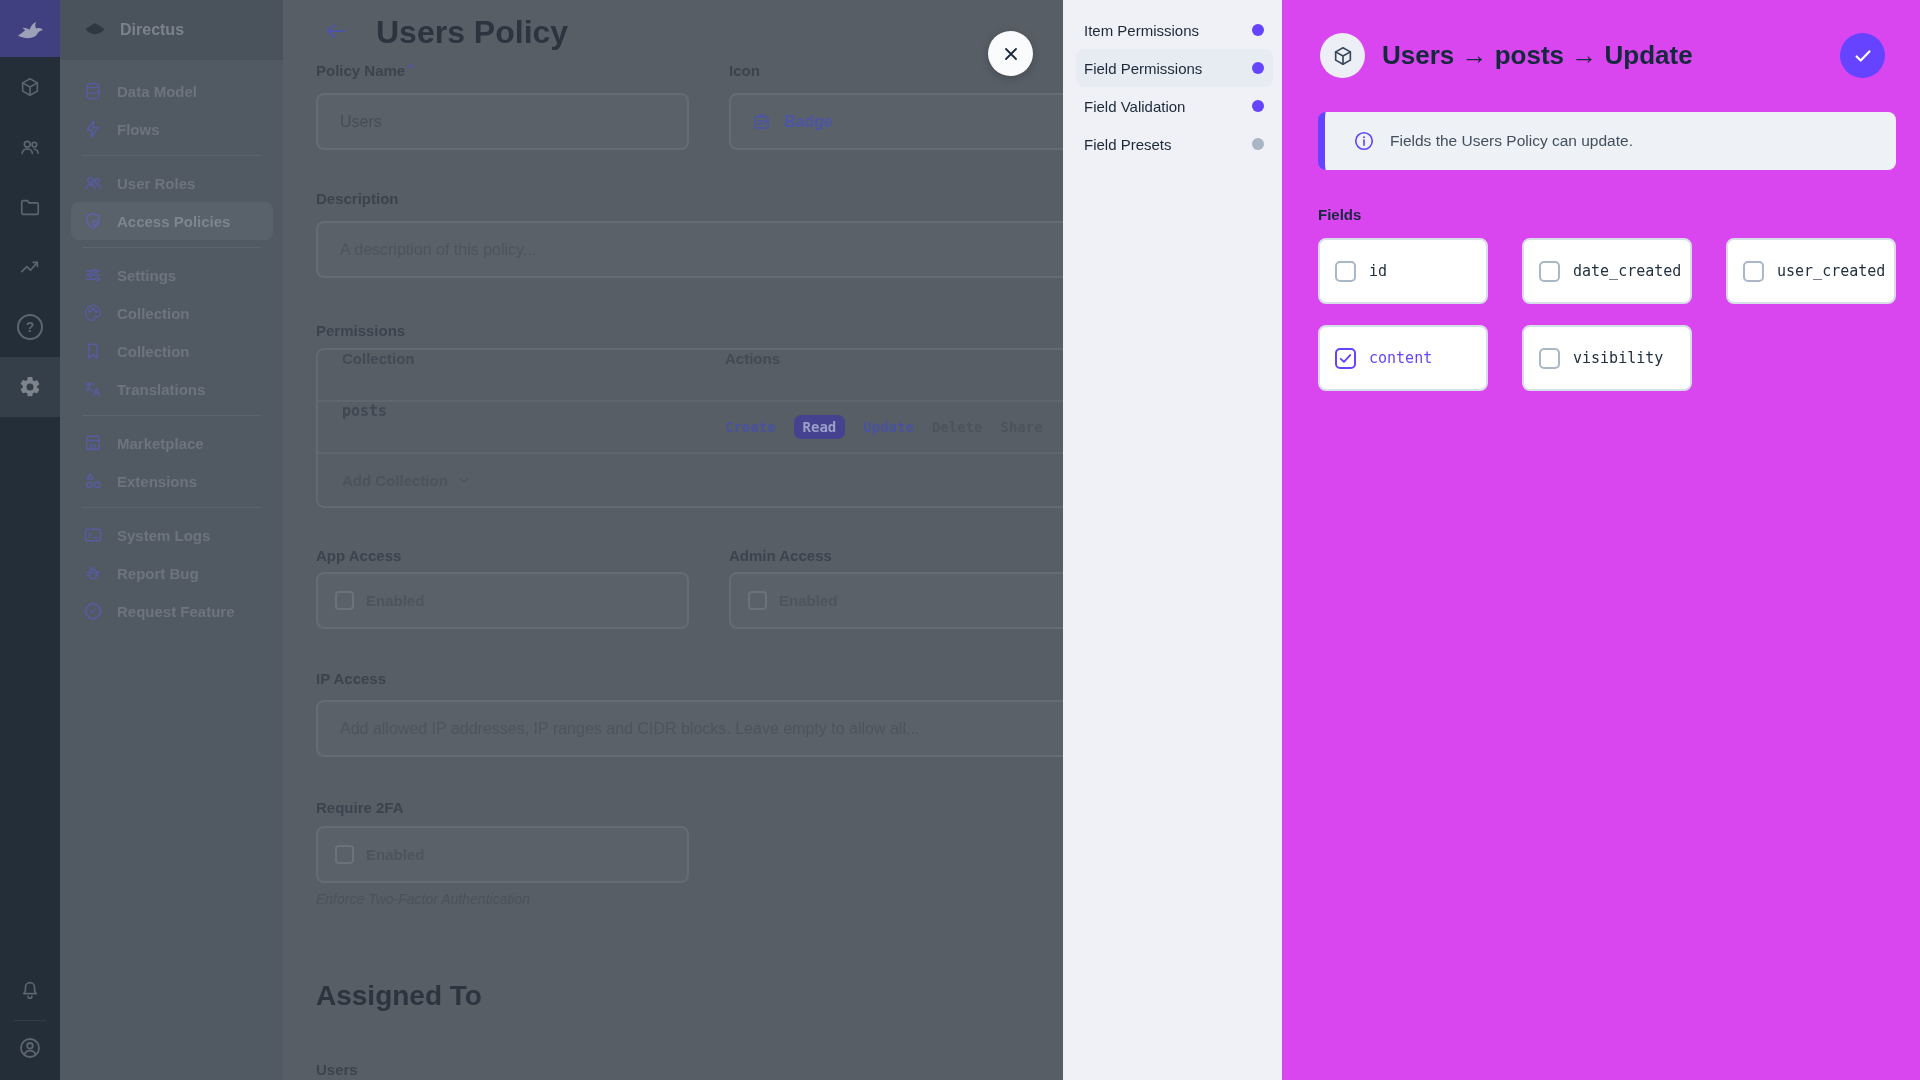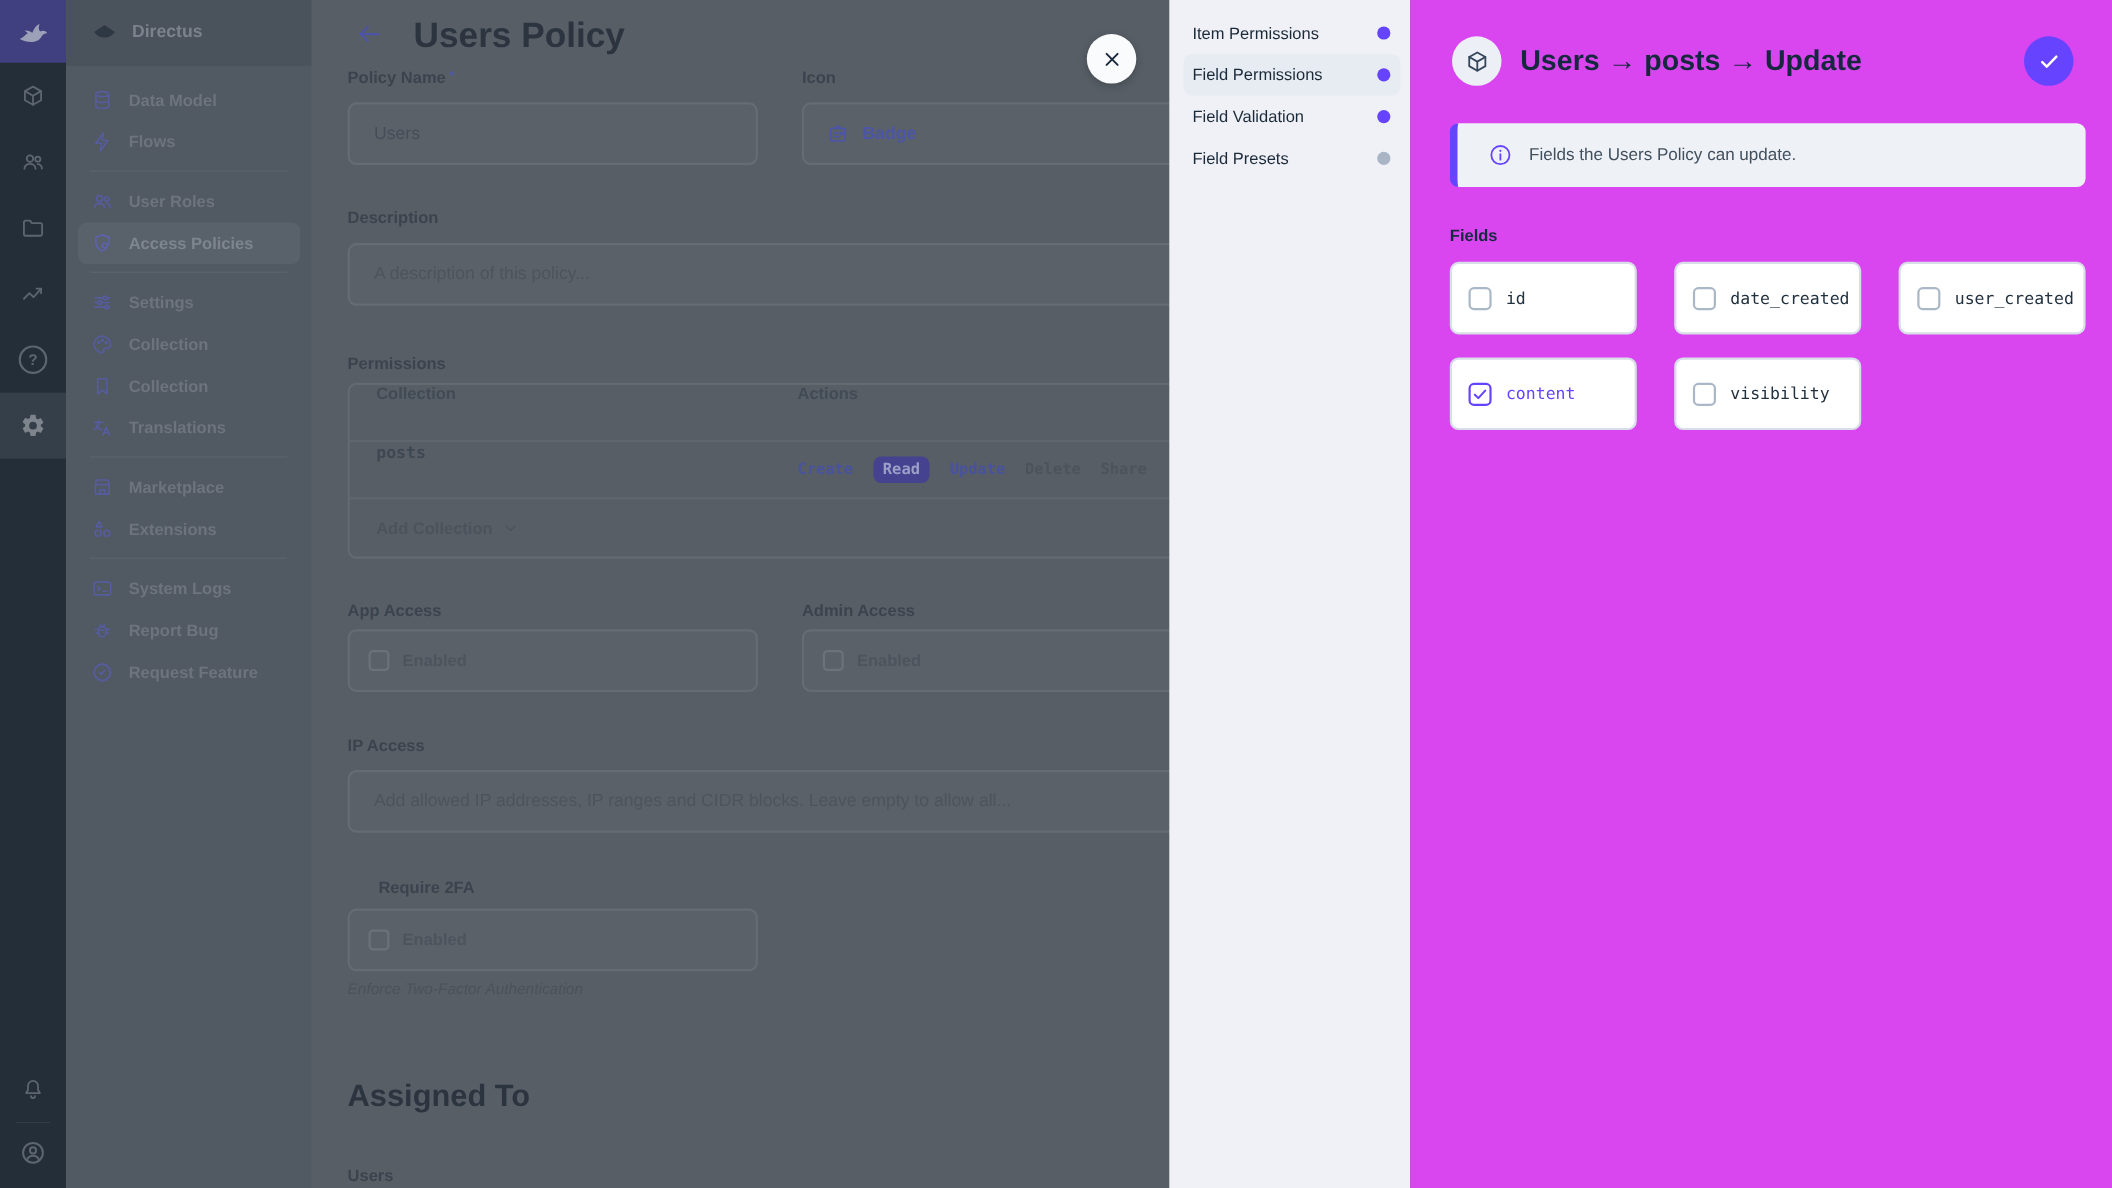--- a/index.html
+++ b/index.html
@@ -371,21 +371,21 @@
     <div class="fbox checkfield" style="left:729px;top:572px;width:373px;padding-left:17px;">
       <span class="dim-cb"></span>
       <span class="dim-cb-label">Enabled</span>
     </div>
 
     <div class="flabel" style="left:316px;top:670px;">IP Access</div>
     <div class="fbox" style="left:316px;top:700px;width:786px;">
       <input type="text" placeholder="Add allowed IP addresses, IP ranges and CIDR blocks. Leave empty to allow all..." style="">
     </div>
 
-    <div class="flabel" style="left:316px;top:799px;margin-left:28px;">Require 2FA</div>
+    <div class="flabel" style="left:316px;top:799px;">Require 2FA</div>
     <div class="fbox checkfield" style="left:316px;top:826px;width:373px;padding-left:17px;">
       <span class="dim-cb"></span>
       <span class="dim-cb-label">Enabled</span>
     </div>
     <div class="note" style="left:316px;top:891px;">Enforce Two-Factor Authentication</div>
 
     <div class="sect-heading" style="left:316px;top:980px;">Assigned To</div>
     <div class="flabel" style="left:316px;top:1061px;">Users</div>
 
   </main>

